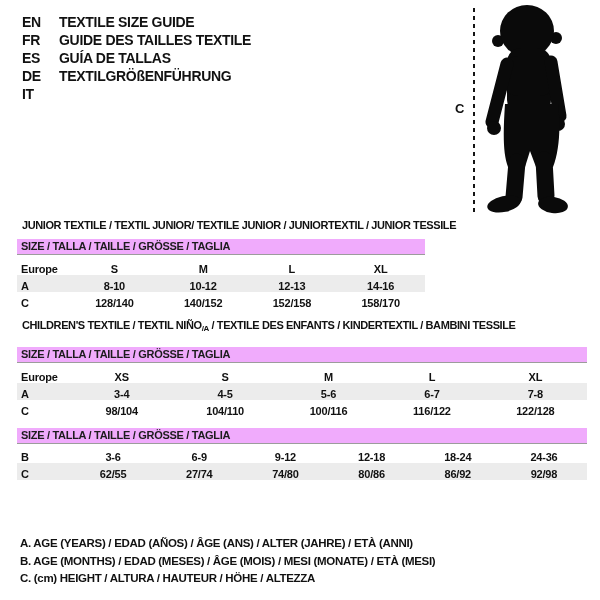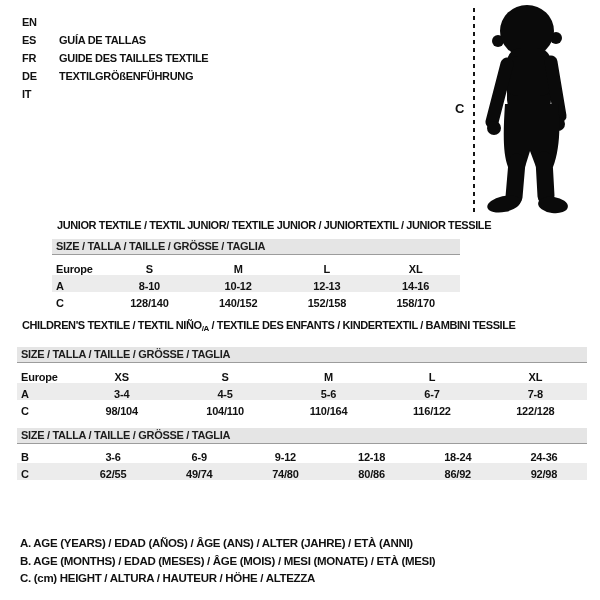--- a/index.html
+++ b/index.html
@@ -3,39 +3,39 @@
 <meta charset="utf-8">
 <style>
   html,body{margin:0;padding:0;background:#fff;}
   .page{
     position:relative;width:600px;height:600px;background:#fff;overflow:hidden;
     font-family:"Liberation Sans",sans-serif;font-weight:bold;color:#111;
     -webkit-font-smoothing:antialiased;
   }
   
   .langs{position:absolute;left:22px;top:13px;}
-  .lang-row{display:flex;height:18px;line-height:18px;font-size:11px;letter-spacing:-0.3px;}
+  .lang-row{display:flex;height:18px;line-height:18px;font-size:14px;letter-spacing:-0.3px;}
   .lang-code{width:37px;}
   
   .measure-line{
     position:absolute;left:473px;top:8px;width:2px;height:206px;
     background:repeating-linear-gradient(to bottom,#141414 0 4px,transparent 4px 8px);
   }
   .measure-label{position:absolute;left:455px;top:101px;font-size:13px;}
   .baby-svg{position:absolute;left:481px;top:4px;}
   
   .tsec{position:absolute;left:17px;}
   .tsec h2{margin:0 0 0 5px;font-size:11px;line-height:13px;letter-spacing:-0.4px;white-space:nowrap;}
   .tsec h2.two-line{line-height:18px;}
   .sub{font-size:8px;vertical-align:-2px;}
   .sizetable{margin-top:7px;}
   .sizetable.gap12{margin-top:12px;}
   .sizetable.gap4{margin-top:4px;}
   .bar{
-    height:15px;line-height:15px;background:#e5e5e5;border-bottom:1px solid #9c9c9c;
+    height:15px;line-height:15px;background:#f0abfc;border-bottom:1px solid #9c9c9c;
     padding-left:4px;font-size:11px;letter-spacing:-0.3px;color:#1c1c1c;margin-bottom:2px;
   }
   .trow{display:flex;align-items:flex-end;height:17px;font-size:11px;letter-spacing:-0.2px;}
   .trow.head{height:18px;}
   .trow.shaded{background:#ececec;}
   .tlabel{width:53px;padding-left:4px;box-sizing:border-box;}
   .tcell{flex:1;text-align:center;}
   .w408{width:408px;}
   .w570{width:570px;}
   
@@ -43,28 +43,29 @@
   .note-line{height:17.5px;line-height:17.5px;font-size:11.5px;letter-spacing:-0.3px;white-space:nowrap;}
 </style>
 </head>
 <body>
 
 <div class="page">
 
   <section class="langs">
     <div class="lang-row">
       <span class="lang-code">EN</span>
+      <span class="lang-title">TEXTILE SIZE GUIDE</span>
+    </div>
+    <div class="lang-row">
+      <span class="lang-code">FR</span>
+      <span class="lang-title">GUIDE DES TAILLES TEXTILE</span>
     </div>
     <div class="lang-row">
       <span class="lang-code">ES</span>
       <span class="lang-title">GUÍA DE TALLAS</span>
-    </div>
-    <div class="lang-row">
-      <span class="lang-code">FR</span>
-      <span class="lang-title">GUIDE DES TAILLES TEXTILE</span>
     </div>
     <div class="lang-row">
       <span class="lang-code">DE</span>
       <span class="lang-title">TEXTILGRÖßENFÜHRUNG</span>
     </div>
     <div class="lang-row">
       <span class="lang-code">IT</span>
     </div>
   </section>
 
@@ -80,21 +81,21 @@
     <line x1="70" y1="58" x2="79" y2="112" stroke="#0a0a0a" stroke-width="13" stroke-linecap="round"></line>
     <circle cx="13" cy="124" r="7"></circle>
     <circle cx="77" cy="120" r="7"></circle>
     <path d="M24,100 C22,130 22,150 27,163 L44,163 L49,147 L55,163 L72,163 C78,148 80,124 77,100 Z"></path>
     <line x1="36" y1="158" x2="33" y2="193" stroke="#0a0a0a" stroke-width="17" stroke-linecap="round"></line>
     <line x1="63" y1="156" x2="65" y2="192" stroke="#0a0a0a" stroke-width="17" stroke-linecap="round"></line>
     <ellipse cx="23" cy="200" rx="17" ry="8" transform="rotate(-12 23 200)"></ellipse>
     <ellipse cx="72" cy="201" rx="15" ry="8" transform="rotate(8 72 201)"></ellipse>
   </svg>
 
-  <section class="tsec" style="top:219px;margin-left:35px;">
+  <section class="tsec" style="top:219px;">
     <h2>JUNIOR TEXTILE / TEXTIL JUNIOR/ TEXTILE JUNIOR / JUNIORTEXTIL / JUNIOR TESSILE</h2>
     <div class="sizetable w408">
       <div class="bar">SIZE / TALLA / TAILLE / GRÖSSE / TAGLIA</div>
       <div class="trow head">
         <span class="tlabel">Europe</span>
         <span class="tcell">S</span>
         <span class="tcell">M</span>
         <span class="tcell">L</span>
         <span class="tcell">XL</span>
       </div>
@@ -132,21 +133,21 @@
         <span class="tcell">3-4</span>
         <span class="tcell">4-5</span>
         <span class="tcell">5-6</span>
         <span class="tcell">6-7</span>
         <span class="tcell">7-8</span>
       </div>
       <div class="trow">
         <span class="tlabel">C</span>
         <span class="tcell">98/104</span>
         <span class="tcell">104/110</span>
-        <span class="tcell">110/164</span>
+        <span class="tcell">100/116</span>
         <span class="tcell">116/122</span>
         <span class="tcell">122/128</span>
       </div>
     </div>
   </section>
 
   <section class="tsec" style="top:424px;">
     <div class="sizetable w570 gap4">
       <div class="bar">SIZE / TALLA / TAILLE / GRÖSSE / TAGLIA</div>
       <div class="trow">
@@ -154,21 +155,21 @@
         <span class="tcell">3-6</span>
         <span class="tcell">6-9</span>
         <span class="tcell">9-12</span>
         <span class="tcell">12-18</span>
         <span class="tcell">18-24</span>
         <span class="tcell">24-36</span>
       </div>
       <div class="trow shaded">
         <span class="tlabel">C</span>
         <span class="tcell">62/55</span>
-        <span class="tcell">49/74</span>
+        <span class="tcell">27/74</span>
         <span class="tcell">74/80</span>
         <span class="tcell">80/86</span>
         <span class="tcell">86/92</span>
         <span class="tcell">92/98</span>
       </div>
     </div>
   </section>
 
   <footer class="notes">
     <div class="note-line">A. AGE (YEARS) / EDAD (AÑOS) / ÂGE (ANS) / ALTER (JAHRE) / ETÀ (ANNI)</div>

